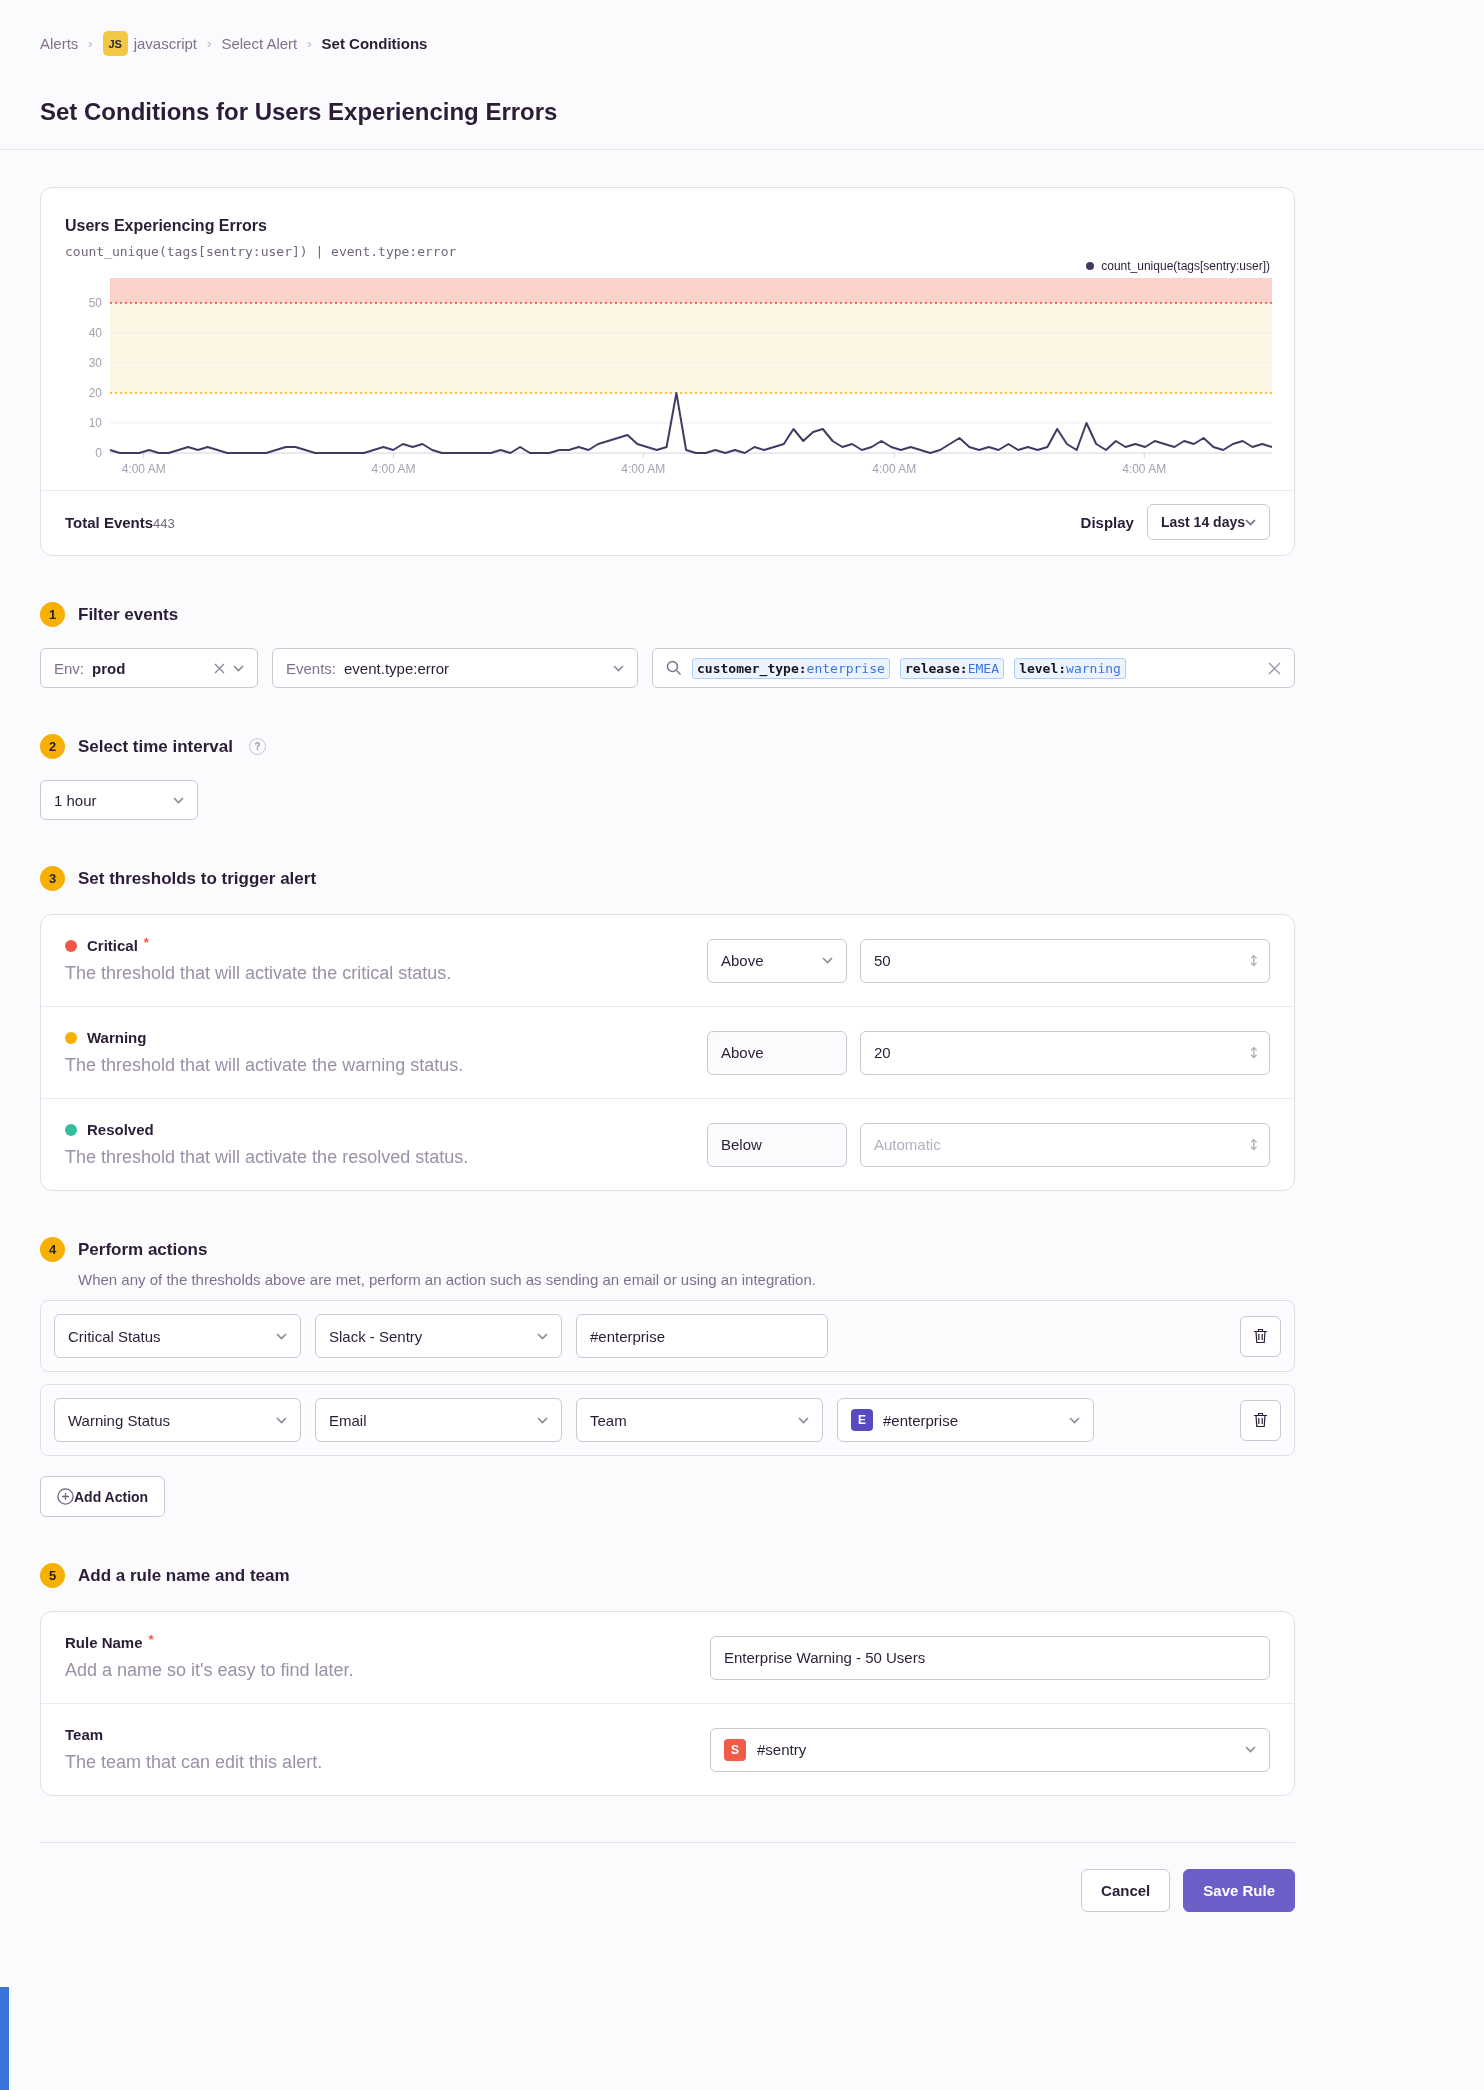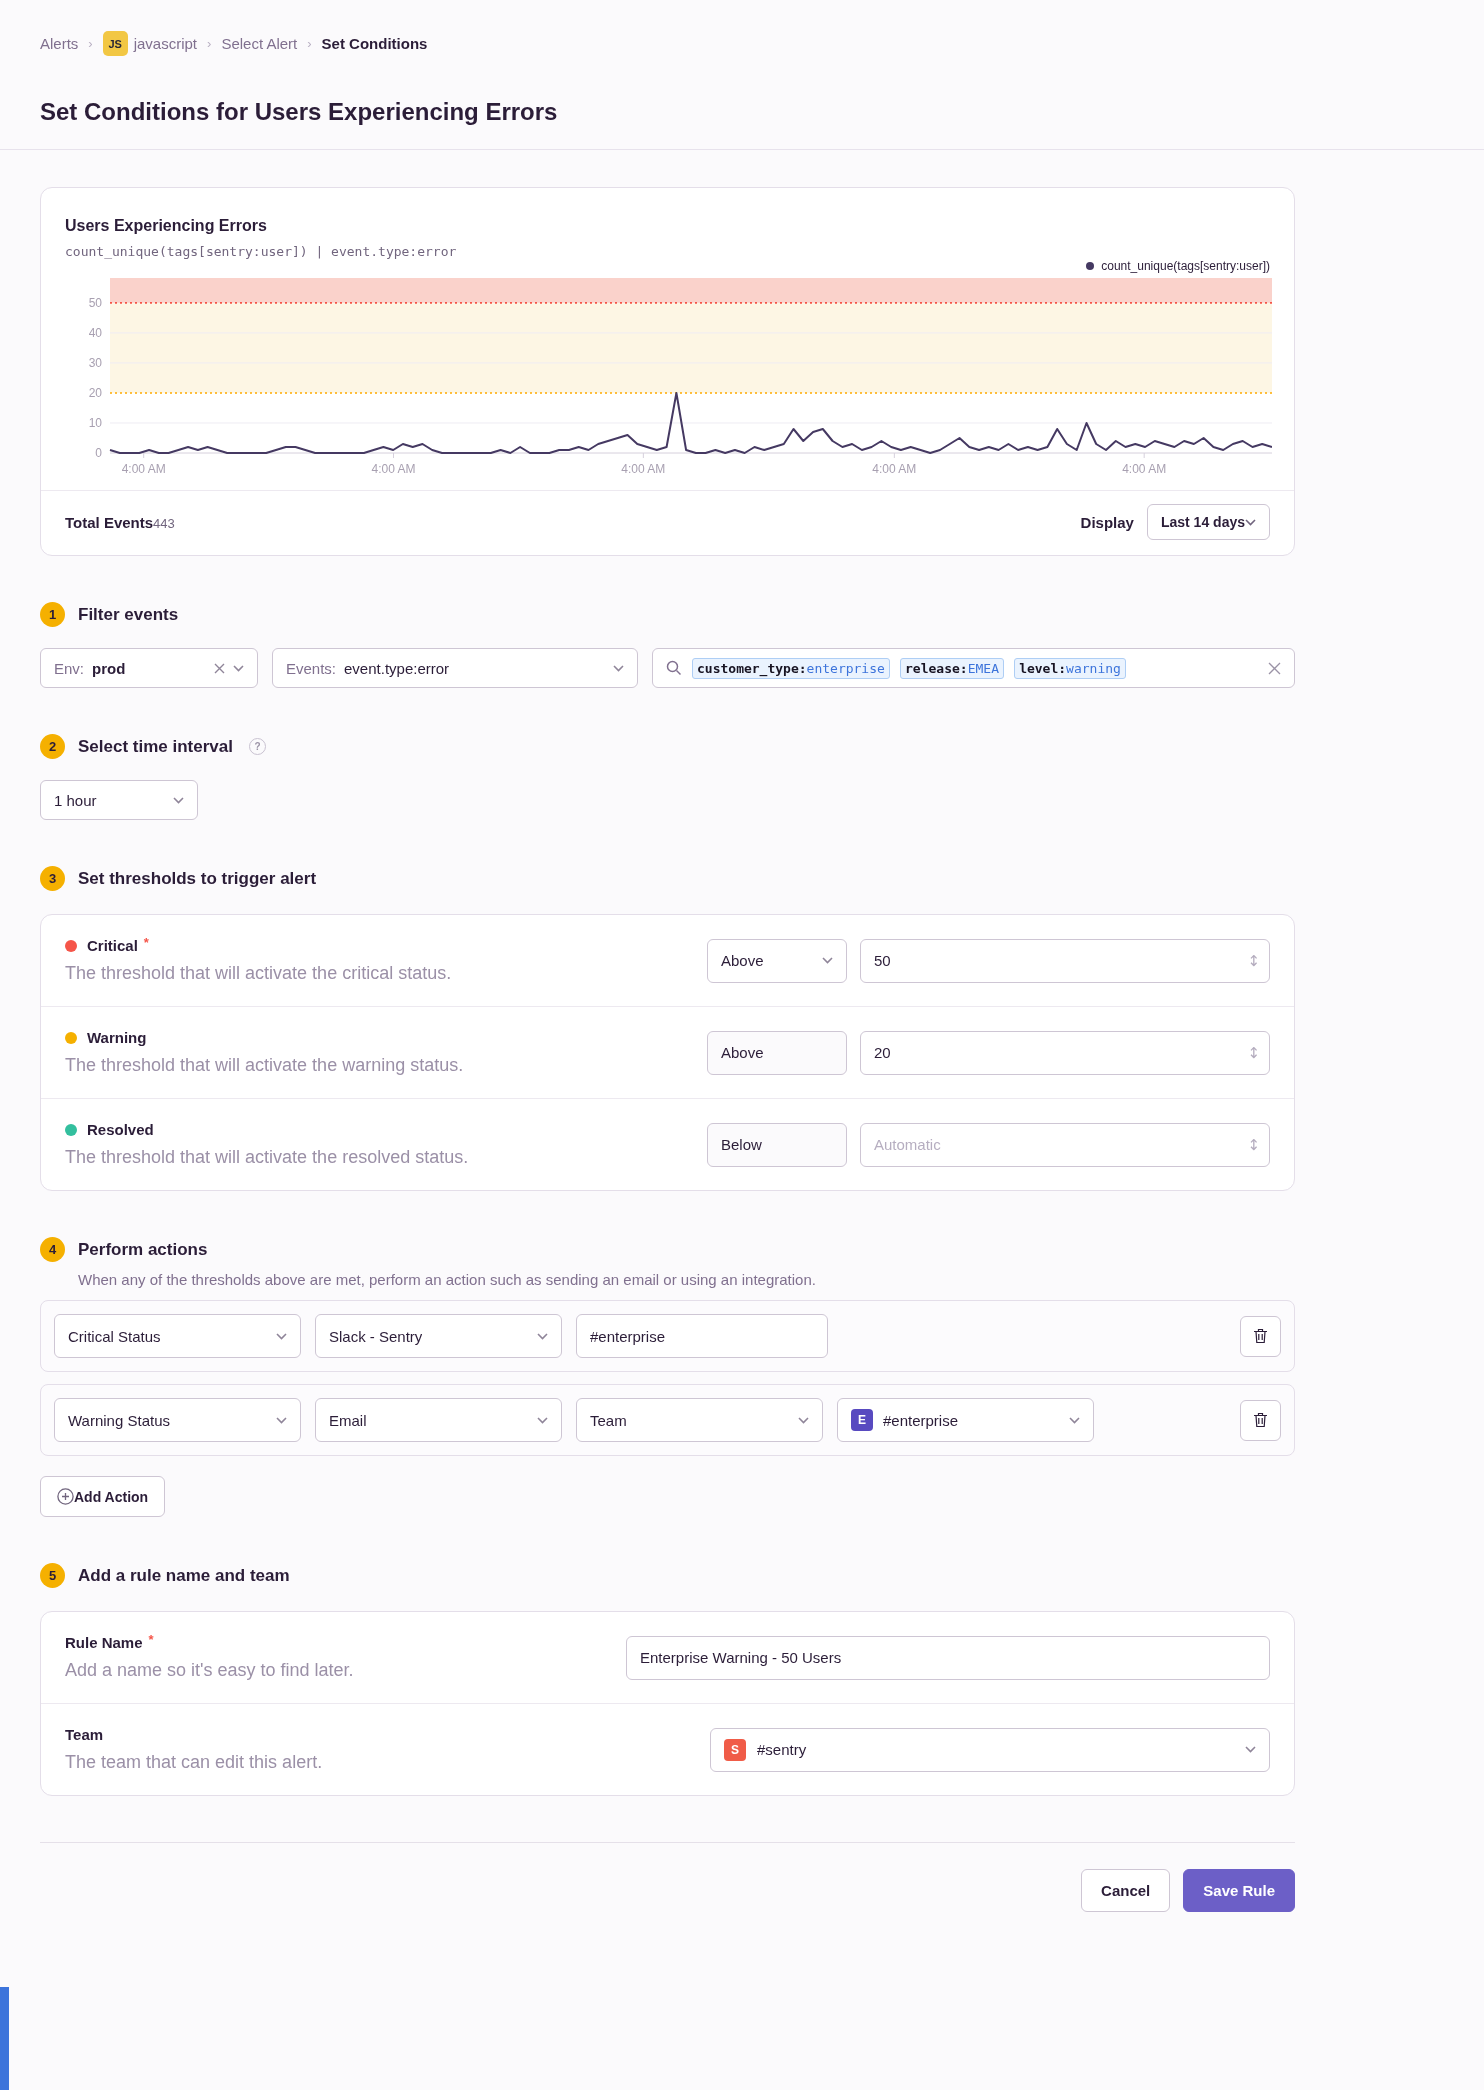--- a/index.html
+++ b/index.html
@@ -85,21 +85,21 @@
   .dot { width:12px; height:12px; border-radius:50%; flex:none; }
   .req { color:#F55549; font-size:13px; margin-left:-4px; position:relative; top:-3px; }
   .prow-desc { margin-top:9px; font-size:18px; color:#9B90A7; }
   .prow-right { display:flex; gap:13px; align-items:center; }
   .cmp-select { width:140px; height:44px; border:1px solid #CEC6D4; border-radius:6px; background:#fff;
     display:flex; align-items:center; justify-content:space-between; padding:0 13px; font-size:15px; cursor:pointer; }
   .cmp-static { background:#FBFAFC; justify-content:flex-start; }
   .num-wrap { position:relative; }
   .num-input, .text-input { width:410px; height:44px; border:1px solid #CEC6D4; border-radius:6px; background:#fff;
     font-family:"Liberation Sans",sans-serif; font-size:15px; color:#2B1D38; padding:0 30px 0 13px; outline:none; }
-  .text-input { width:644px; padding-right:13px; }
+  .text-input { width:560px; padding-right:13px; }
   .num-input::placeholder { color:#B6AEC0; }
   .stepper { position:absolute; right:10px; top:50%; transform:translateY(-50%); color:#B4ACBE; font-size:15px;
     font-family:"DejaVu Sans",sans-serif; pointer-events:none; }
 
   
   .action-row { margin-top:12px; background:#FCFBFD; border:1px solid #E4DEE9; border-radius:8px;
     padding:13px; display:flex; gap:14px; align-items:center; }
   .action-row:first-of-type { margin-top:21px; }
   .asel { width:247px; height:44px; background:#fff; border:1px solid #CEC6D4; border-radius:6px;
     display:flex; align-items:center; justify-content:space-between; padding:0 13px; font-size:15px; cursor:pointer; gap:8px; }

